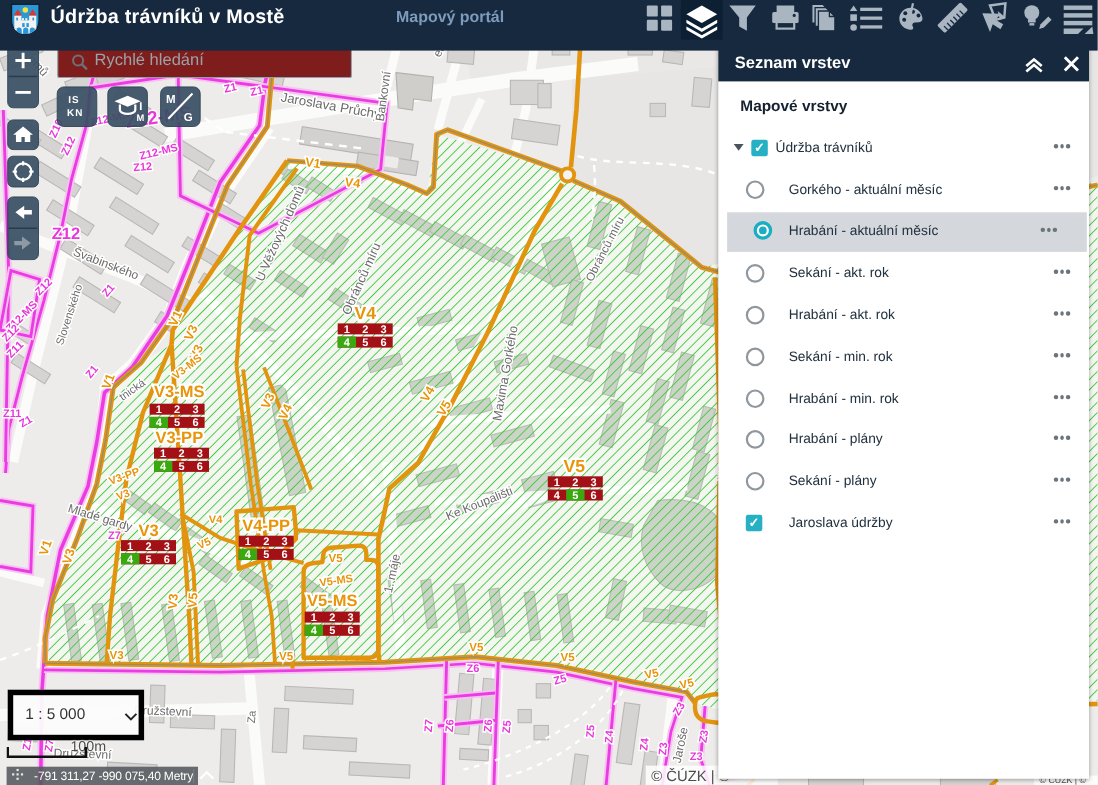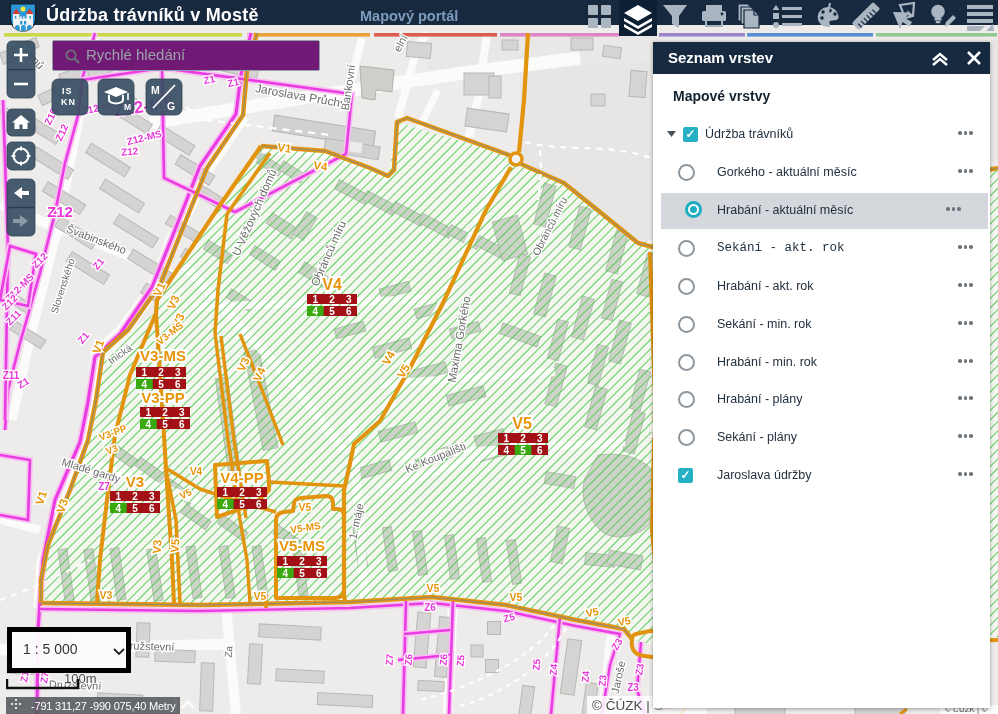--- a/index.html
+++ b/index.html
@@ -1,25 +1,25 @@
 <!DOCTYPE html>
 <html><head>
 <meta charset="utf-8">
 <style>
   html,body{margin:0;padding:0;}
   body{width:998px;height:714px;overflow:hidden;font-family:"Liberation Sans",sans-serif;position:relative;background:#edecea;}
   #app{position:absolute;left:0;top:0;width:998px;height:714px;overflow:hidden;}
   
-  #topbar{position:absolute;left:0;top:0;width:998px;height:25px;background:#17293f;z-index:30;}
+  #topbar{position:absolute;left:0;top:0;width:998px;height:46px;background:#17293f;z-index:30;}
   #topbar .title{position:absolute;left:46px;top:5px;color:#fff;font-size:18px;font-weight:bold;letter-spacing:0.2px;}
   #topbar .portal{position:absolute;left:360px;top:8px;color:#7d9cbd;font-size:14.5px;font-weight:bold;}
   #activetile{position:absolute;left:619px;top:0;width:38px;height:36px;background:#0d1f33;z-index:31;}
   #baricons{position:absolute;left:0;top:0;z-index:32;}
   
-  #search{position:absolute;left:52px;top:40px;width:266px;height:29px;background:#701a75;border:1px solid #90a0ac;border-radius:2px;z-index:20;}
+  #search{position:absolute;left:52px;top:40px;width:266px;height:29px;background:#7f1d1d;border:1px solid #90a0ac;border-radius:2px;z-index:20;}
   #search .ph{position:absolute;left:33px;top:5px;color:#9aa2a8;font-size:15px;}
   
   #panel{position:absolute;left:653px;top:42px;width:337px;height:666px;background:#fff;z-index:25;box-shadow:0 1px 4px rgba(0,0,0,0.35);}
   #panelhead{position:absolute;left:0;top:0;width:337px;height:32px;background:#16293e;}
   #panelhead .t{position:absolute;left:15px;top:7px;color:#fff;font-weight:bold;font-size:15px;}
   #paneltitle{position:absolute;left:20px;top:46px;color:#14212e;font-weight:bold;font-size:14px;}
   .prow{position:absolute;left:0;width:337px;height:36px;}
   .prow .lbl{position:absolute;left:64px;top:10px;font-size:12.5px;color:#22313f;}
   .dots{position:absolute;right:14px;top:14px;width:18px;height:5px;}
   .dots i{position:absolute;width:3.6px;height:3.6px;border-radius:50%;background:#6d757c;top:0;}
@@ -604,21 +604,21 @@
     <div class="radiosel">
           <i></i>
         </div>
     <div class="lbl" style="left:56px;">Hrabání - aktuální měsíc</div>
     <div class="dots" style="right:24px;">
           <i style="left:0"></i>
           <i style="left:5.6px"></i>
           <i style="left:11.2px"></i>
         </div>
   </div>
-  <div class="prow" style="top:189px;font-family:Liberation Mono, monospace;">
+  <div class="prow" style="top:189px;">
     <div class="radio"></div>
     <div class="lbl">Sekání - akt. rok</div>
     <div class="dots">
           <i style="left:0"></i>
           <i style="left:5.6px"></i>
           <i style="left:11.2px"></i>
         </div>
   </div>
   <div class="prow" style="top:227px;">
     <div class="radio"></div>

